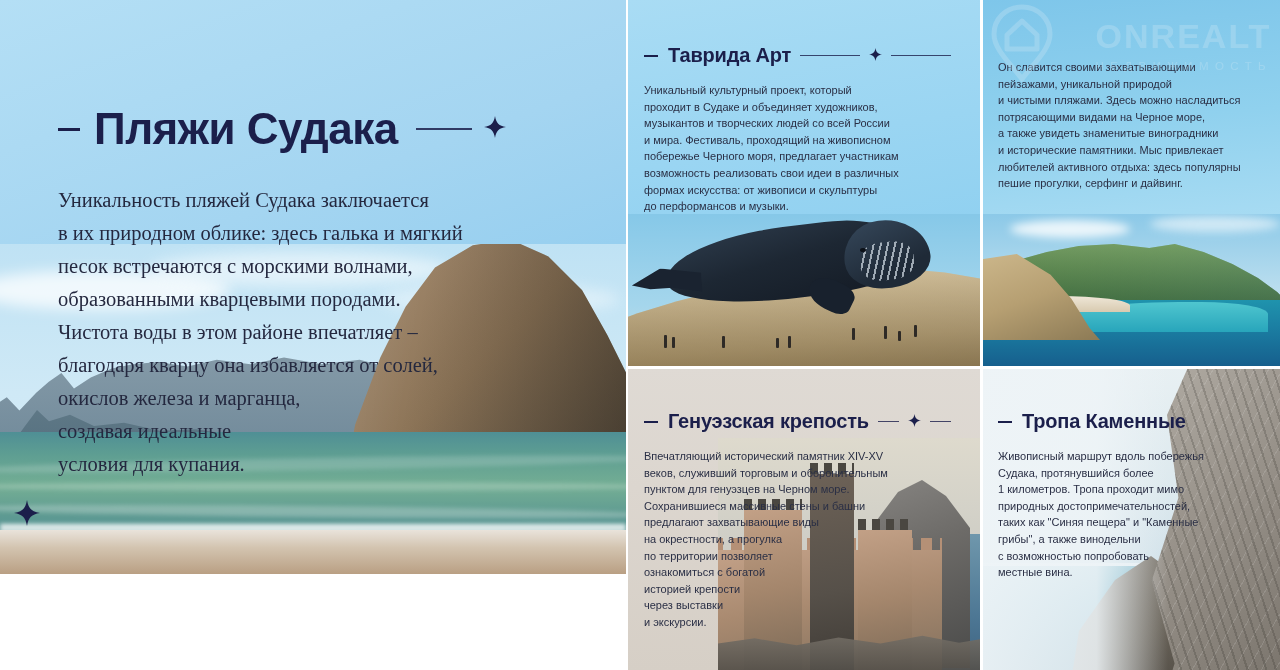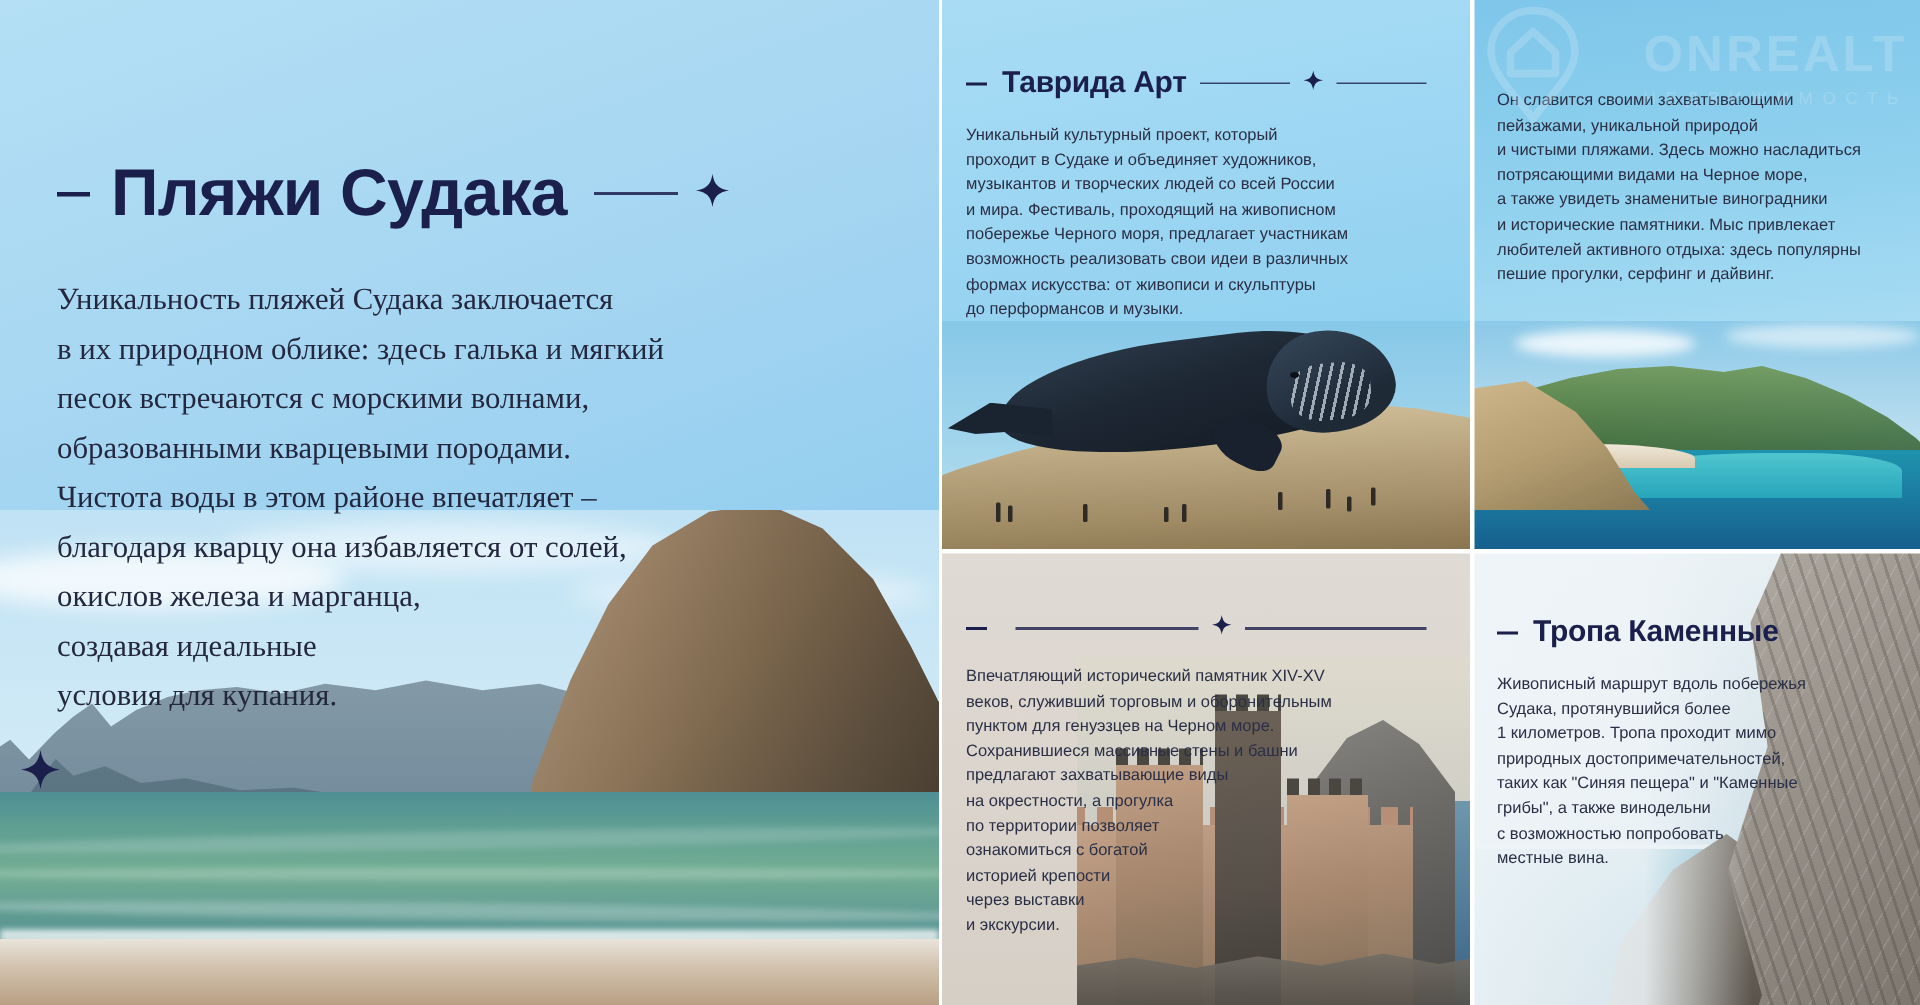--- a/index.html
+++ b/index.html
@@ -7,22 +7,23 @@
   html,body{ background:#ffffff; }
   body{
     width:1280px; height:670px;
     font-family:"Liberation Sans","DejaVu Sans",sans-serif;
     overflow:hidden; position:relative;
   }
   .poster{ position:absolute; inset:0; display:flex; }
 
   
   .left-panel{
-    position:relative; width:626px; height:670px; overflow:hidden;
+    position:relative; width:626px; height:574px; overflow:hidden;
     background:linear-gradient(160deg,#b4dff5 0%,#a4d5f1 38%,#8ecbee 72%,#7fc3ea 100%);
+    padding-left:20px;
   }
   
   .beach-photo{ position:absolute; left:0; right:0; bottom:0; height:330px; overflow:hidden; }
   .bp-sky{ position:absolute; inset:0; background:linear-gradient(180deg,#bfe2f4 0%,#cfe9f6 45%,#d9eef8 100%); }
   .bp-cloud{ position:absolute; background:rgba(255,255,255,.75); border-radius:50%; filter:blur(7px); }
   .bp-c1{ left:-30px; top:26px; width:260px; height:40px; }
   .bp-c2{ left:150px; top:8px; width:300px; height:34px; opacity:.7; }
   .bp-c3{ left:380px; top:40px; width:240px; height:30px; opacity:.55; }
   
   .bp-far{ position:absolute; left:-10px; top:96px; width:420px; height:110px;
@@ -345,20 +346,21 @@
         <div class="c3-wall-top"></div>
         <div class="c3-wall"></div>
         <div class="tower t1"></div>
         <div class="tower t3"></div>
         <div class="tower t2"></div>
         <div class="c3-rock-bottom"></div>
       </div>
       <div class="card-body">
         <div class="card-head">
           <span class="head-dash"></span>
+          <h2 class="card-title">Генуэзская крепость</h2>
           <span class="head-line"></span>
           <span>
             <svg width="13" height="13" viewBox="0 0 13 13" aria-hidden="true">
               <path d="M6.5 0 C7.2 4.3 8.7 5.8 13 6.5 C8.7 7.2 7.2 8.7 6.5 13 C5.8 8.7 4.3 7.2 0 6.5 C4.3 5.8 5.8 4.3 6.5 0 Z" fill="#1b1f4b"></path>
             </svg>
           </span>
           <span class="head-line after"></span>
         </div>
         <p class="card-text">Впечатляющий исторический памятник XIV-XV
 веков, служивший торговым и оборонительным

